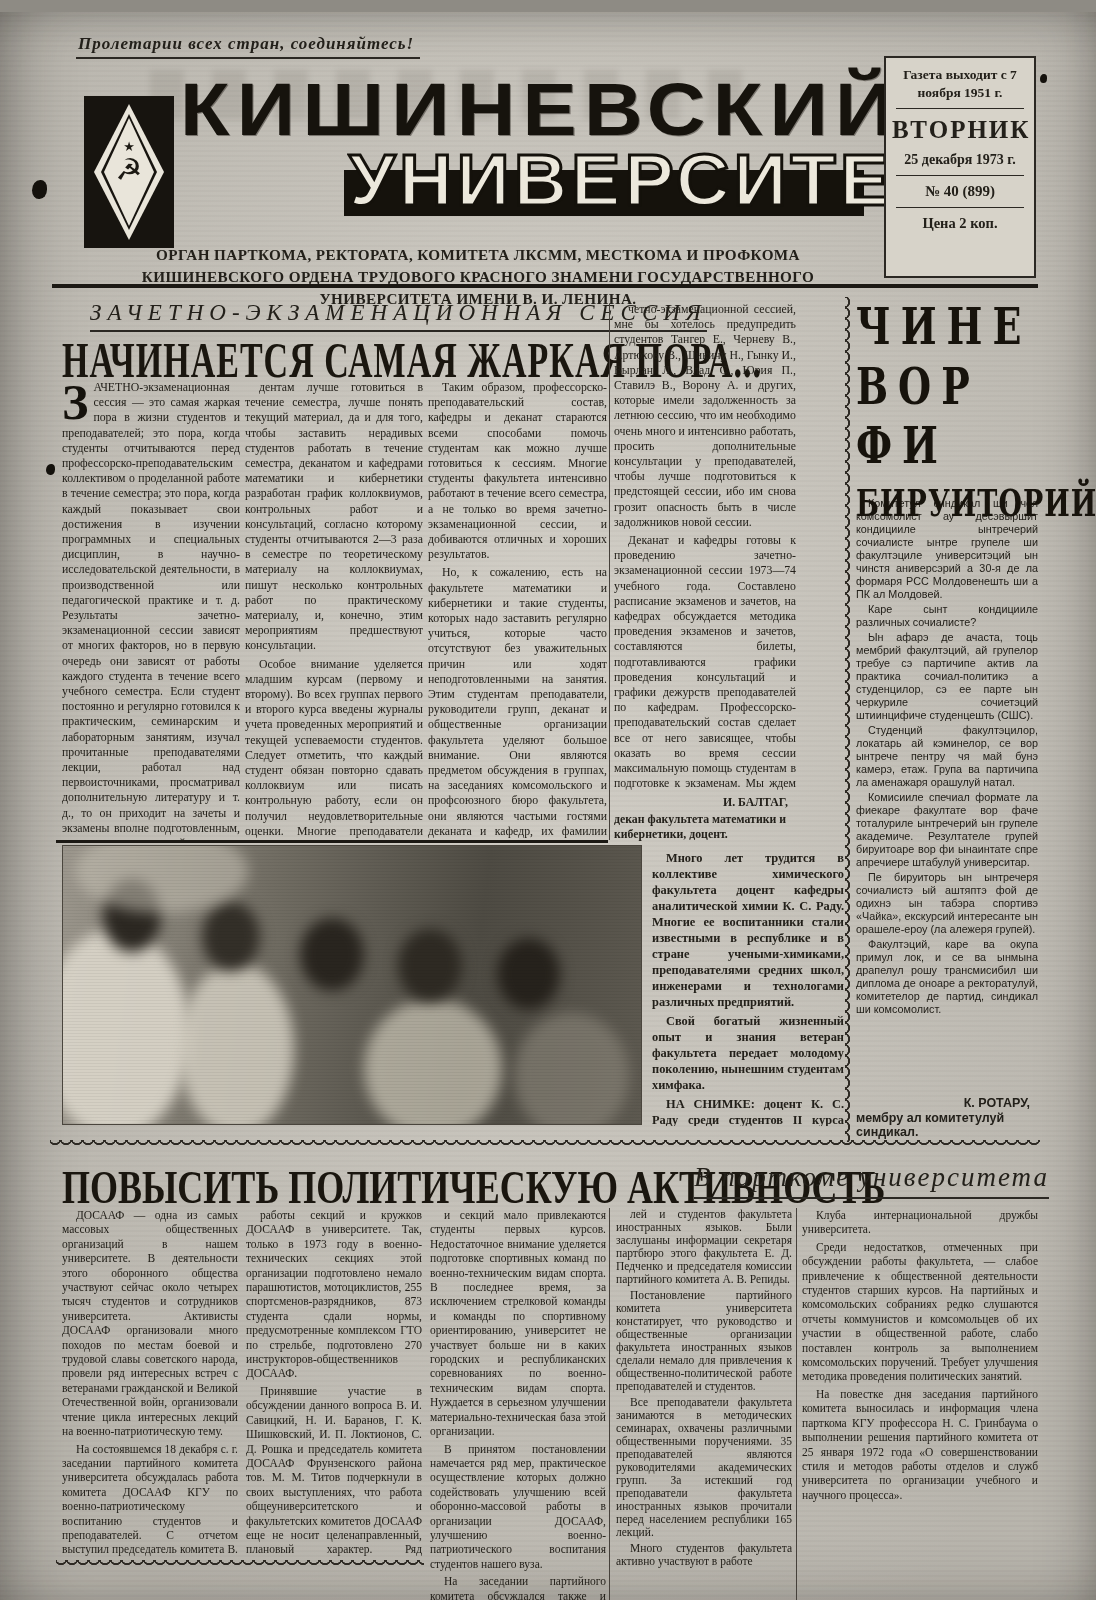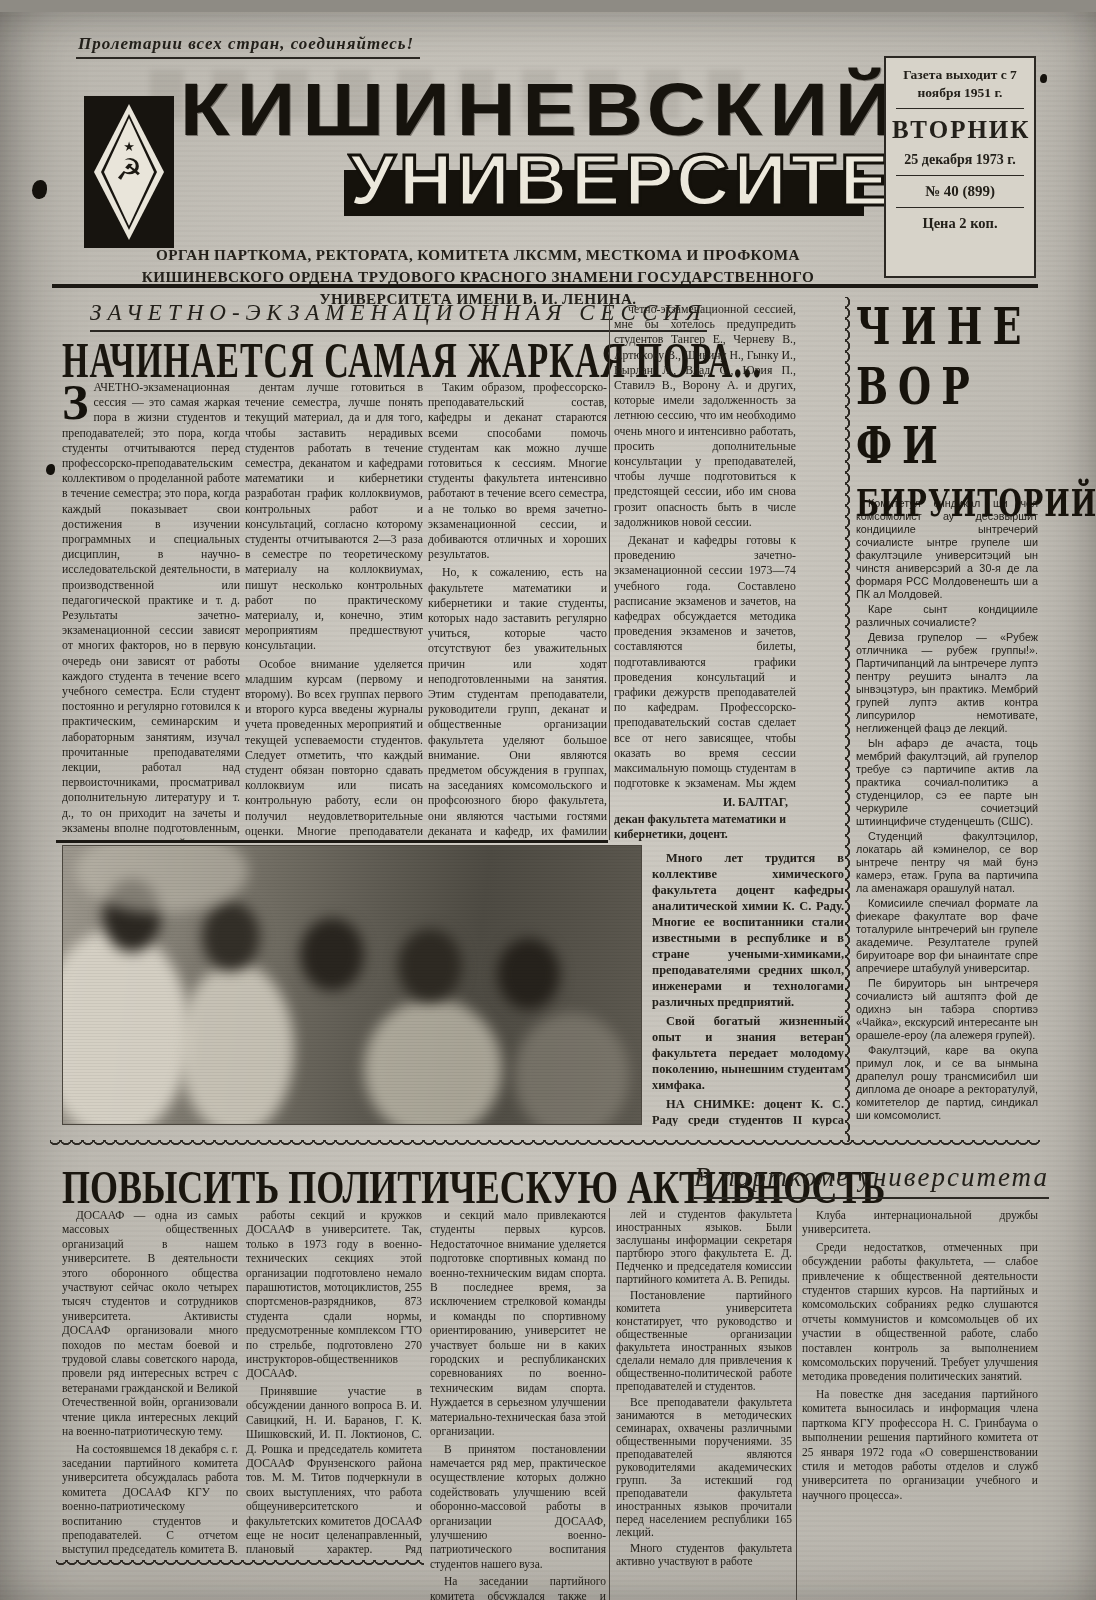--- a/index.html
+++ b/index.html
@@ -168,27 +168,30 @@
   <div class="abs wavy-v" style="left:845px;top:285px;height:845px;"></div>
   <div class="abs mold flexcol">
     <div class="mold-head">
       <span class="hl">ЧИНЕ</span>
       <span class="hl">ВОР ФИ</span>
       <span class="hl hl3">БИРУИТОРИЙ?</span>
     </div>
     <div class="col-body">
         <p class="para">Комитетул синдикал ши чел комсомолист ау десэвыршит кондицииле ынтречерий сочиалисте ынтре групеле ши факултэциле университэций ын чинстя аниверсэрий а 30-я де ла формаря РСС Молдовенешть ши а ПК ал Молдовей.</p>
         <p class="para">Каре сынт кондицииле различных сочиалисте?</p>
-        <p class="para">Девиза групелор — «Рубеж отличника — рубеж группы!». Партичипанций ла ынтречере луптэ пентру реушитэ ыналтэ ла ынвэцэтурэ, ын практикэ. Мембрий групей луптэ актив контра липсурилор немотивате, неглиженцей фацэ де лекций.</p>
         <p class="para">Ын афарэ де ачаста, тоць мембрий факултэций, ай групелор требуе сэ партичипе актив ла практика сочиал-политикэ а студенцилор, сэ ее парте ын черкуриле сочиетэций штиинцифиче студенцешть (СШС).</p>
         <p class="para">Студенций факултэцилор, локатарь ай кэминелор, се вор ынтрече пентру чя май бунэ камерэ, етаж. Група ва партичипа ла аменажаря орашулуй натал.</p>
         <p class="para">Комисииле спечиал формате ла фиекаре факултате вор фаче тоталуриле ынтречерий ын групеле академиче. Резултателе групей бируитоаре вор фи ынаинтате спре апречиере штабулуй университар.</p>
         <p class="para">Пе бируиторь ын ынтречеря сочиалистэ ый аштяптэ фой де одихнэ ын табэра спортивэ «Чайка», екскурсий интересанте ын орашеле-ероу (ла алежеря групей).</p>
         <p class="para">Факултэций, каре ва окупа примул лок, и се ва ынмына драпелул рошу трансмисибил ши диплома де оноаре а ректоратулуй, комитетелор де партид, синдикал ши комсомолист.</p>
       </div>
+    <div class="byline">
+      <div class="byline-name">К. РОТАРУ,</div>
+      <div class="byline-role">мембру ал комитетулуй синдикал.</div>
+    </div>
   </div>
 
   <div class="abs rule-thick" style="left:56px;top:828px;width:552px;height:3px;"></div>
   <div class="abs photo">
     <div class="blob" style="left:-4%;top:30%;width:26%;height:75%;background:#ddd8cc;opacity:.9;"></div>
     <div class="blob" style="left:20%;top:42%;width:20%;height:62%;background:#d4cfc2;opacity:.85;"></div>
     <div class="blob" style="left:52%;top:55%;width:24%;height:50%;background:#cfcaba;opacity:.7;"></div>
     <div class="blob" style="left:78%;top:60%;width:20%;height:45%;background:#8d887c;opacity:.6;"></div>
     <div class="blob" style="left:7%;top:12%;width:10%;height:26%;background:#2c2822;"></div>
     <div class="blob" style="left:24%;top:20%;width:10%;height:25%;background:#332f28;"></div>

